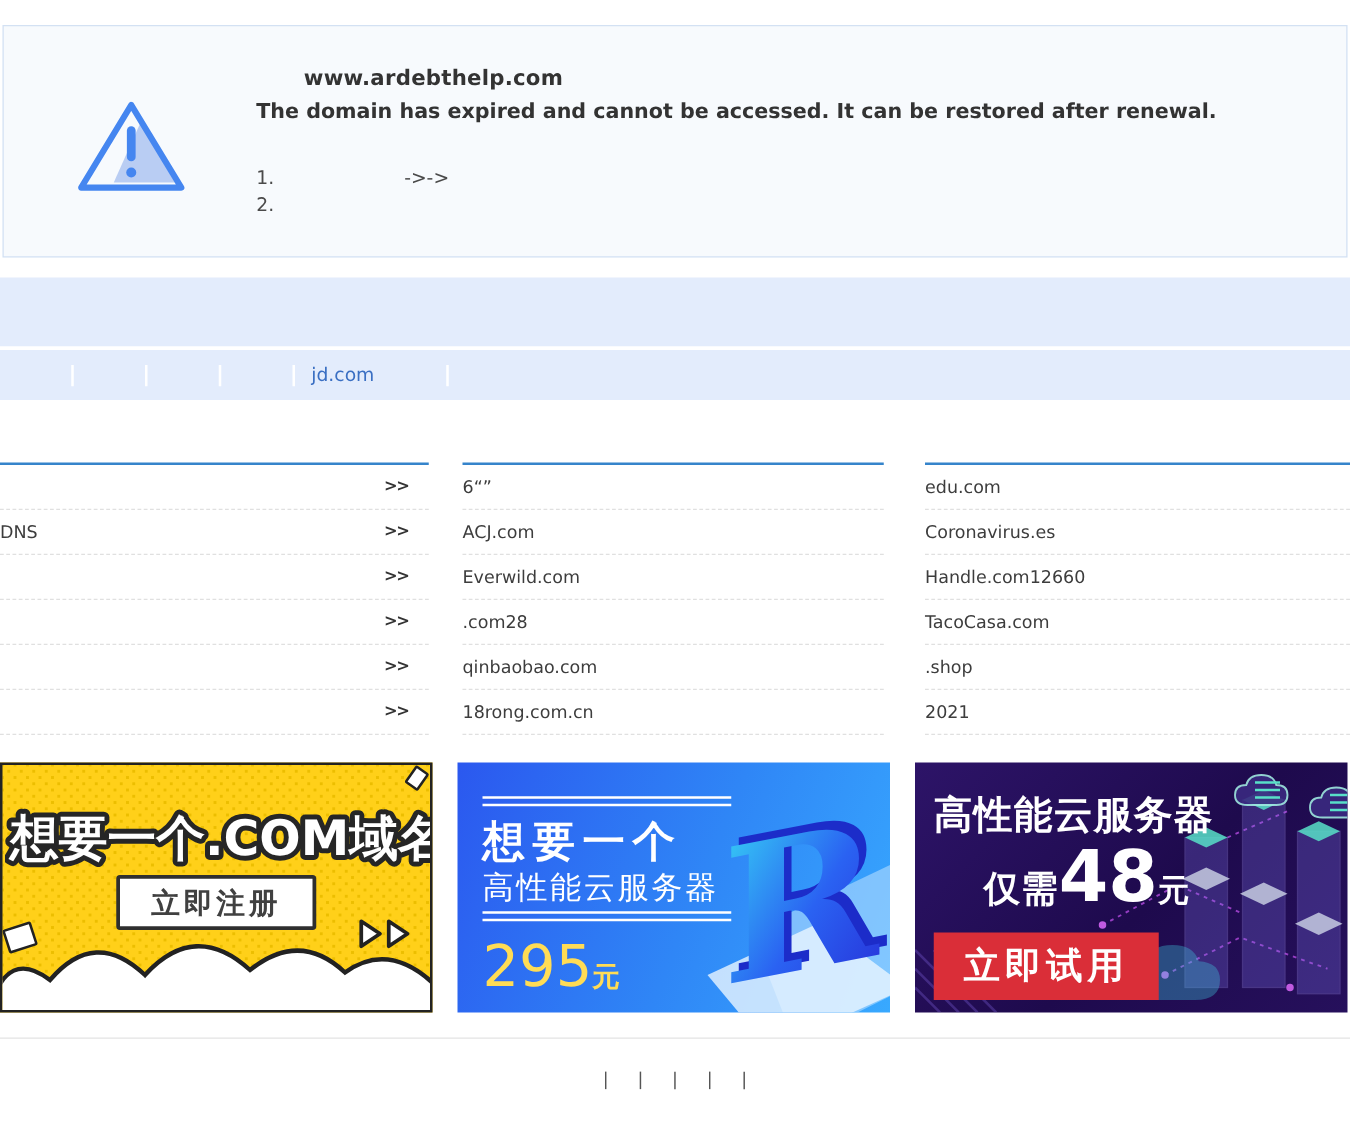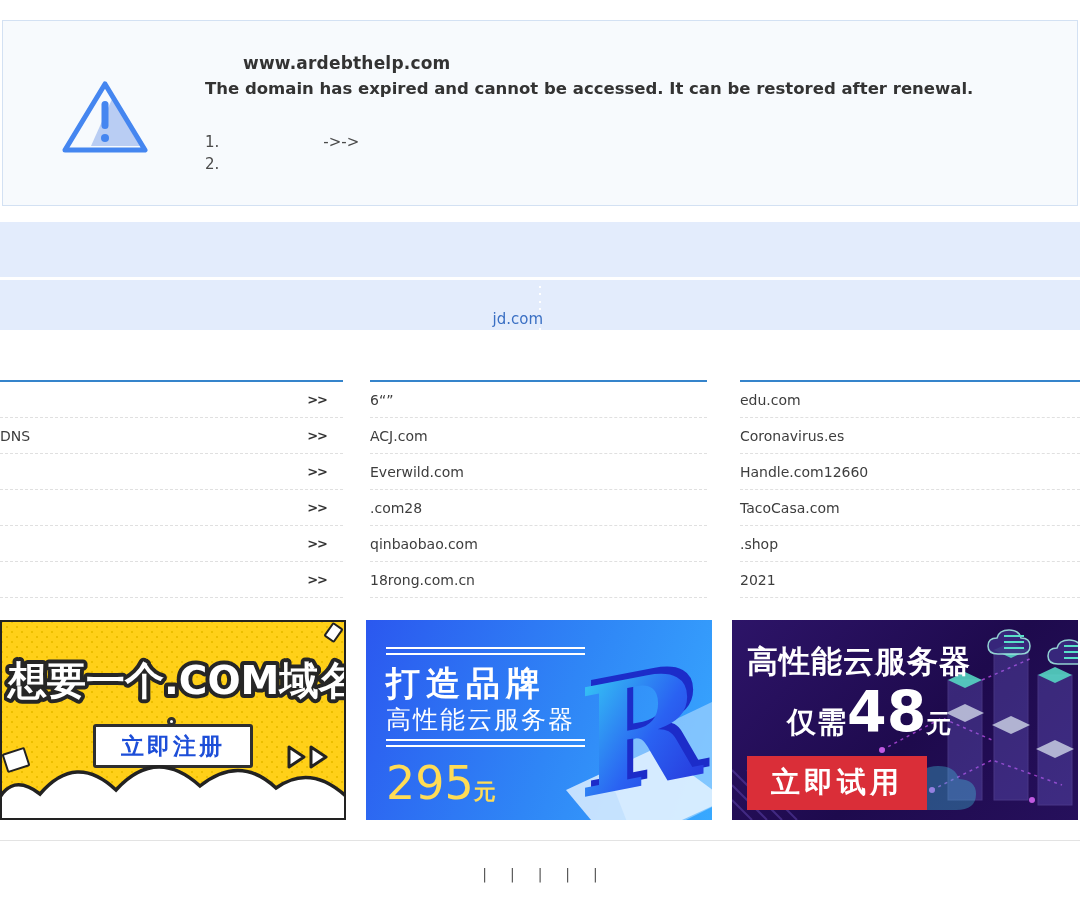--- a/index.html
+++ b/index.html
@@ -11,21 +11,21 @@
   .warn-icon{position:absolute;left:57px;top:56px;}
   .notice-content{padding:32px 0 0 202px;}
   .notice-title{font-weight:bold;font-size:17px;color:#333;padding-left:38px;letter-spacing:.2px;}
   .notice-msg{font-weight:bold;font-size:16.5px;color:#333;margin-top:6px;}
   .steps{margin-top:33px;font-size:15px;color:#4a4a4a;line-height:22px;}
   .step-num{display:inline-block;}
   .step-text{display:inline-block;margin-left:104px;color:#4a4a4a;}
 
   
   .band1{margin-top:16px;height:55px;background:#e3ecfc;}
-  .band2{margin-top:3px;height:50px;background:#e3ecfc;display:flex;align-items:center;flex-direction:column;}
+  .band2{margin-top:3px;height:40px;background:#e3ecfc;display:flex;align-items:center;}
   .nav-cell{height:100%;display:flex;align-items:center;justify-content:center;font-size:15px;}
   .nav-cell.w1{width:57px;}
   .nav-cell.link-cell{width:121px;justify-content:flex-start;padding-left:13px;}
   .nav-cell.rest{flex:1;justify-content:flex-start;}
   .nav-sep{width:2px;height:17px;background:#fff;}
   .nav-link{color:#3a6fc3;cursor:pointer;}
 
   
   .lists{position:relative;margin-top:50px;height:220px;}
   .lcol{position:absolute;top:0;border-top:2px solid #3584cb;}
@@ -39,23 +39,23 @@
   
   .banners{margin-top:20px;display:flex;gap:20px;height:200px;}
   .banner{position:relative;width:346px;height:200px;overflow:hidden;cursor:pointer;flex:none;}
 
   
   .banner-com{border:2px solid #222;background:#ffd019;
     background-image:radial-gradient(#ecbe00 1.3px,rgba(0,0,0,0) 1.4px),
                      radial-gradient(#ecbe00 1.3px,rgba(0,0,0,0) 1.4px);
     background-size:10px 10px;background-position:0 0,5px 5px;}
   .b1-title{position:absolute;left:2px;top:26px;}
-  .b1-button{position:absolute;left:91px;top:102px;width:160px;height:44px;background:#fff;
+  .b1-button{position:absolute;left:91px;top:88px;width:160px;height:44px;background:#fff;
              border:3px solid #2f2f2f;border-radius:3px;display:flex;align-items:center;justify-content:center;
-             font-size:23px;font-weight:bold;color:#1d4ed8;letter-spacing:3px;}
+             font-size:23px;font-weight:bold;color:#404040;letter-spacing:3px;}
   .b1-dot{position:absolute;left:165px;top:95px;width:9px;height:9px;border:3px solid #2f2f2f;border-radius:50%;background:#fff;}
   .b1-arrows{position:absolute;left:284px;top:122px;}
   .b1-clouds{position:absolute;left:-4px;bottom:-4px;}
   .b1-paper{position:absolute;background:#fff;border:2.5px solid #222;}
   .b1-paper.tr{right:4px;top:2px;width:13px;height:17px;transform:rotate(35deg);border-radius:2px;}
   .b1-paper.lf{left:2px;top:128px;width:24px;height:20px;transform:rotate(-18deg);border-radius:2px;}
 
   
   .banner-brand{background:linear-gradient(112deg,#2b58ef 0%,#2f86f6 55%,#38a9ff 100%);}
   .b2-lines{position:absolute;left:20px;width:199px;height:8px;border-top:2px solid #fff;border-bottom:2px solid #fff;}
@@ -232,21 +232,21 @@
         </linearGradient>
       </defs>
       <polygon points="235,135 346,82 420,150 270,225" fill="#bfe2ff" opacity="0.55"></polygon>
       <polygon points="200,170 290,128 360,180 250,230" fill="#eaf5ff" opacity="0.8"></polygon>
       <g transform="translate(212,178) skewY(-11)">
         <text x="6" y="-6" font-family="DejaVu Serif, Liberation Serif, serif" font-size="150" font-weight="bold" fill="#1c2cc9">R</text>
         <text x="0" y="0" font-family="DejaVu Serif, Liberation Serif, serif" font-size="150" font-weight="bold" fill="url(#gradR)">R</text>
       </g>
     </svg>
     <div class="b2-lines top"></div>
-    <div class="b2-title">打造品牌</div>
+    <div class="b2-title">想要一个</div>
     <div class="b2-sub">高性能云服务器</div>
     <div class="b2-lines bot"></div>
     <div class="b2-price">
       <span class="num">295</span><span class="unit">元</span>
     </div>
   </div>
 
   <div class="banner banner-cloud">
     <svg class="b3-art" width="346" height="200" viewBox="0 0 346 200">
 

